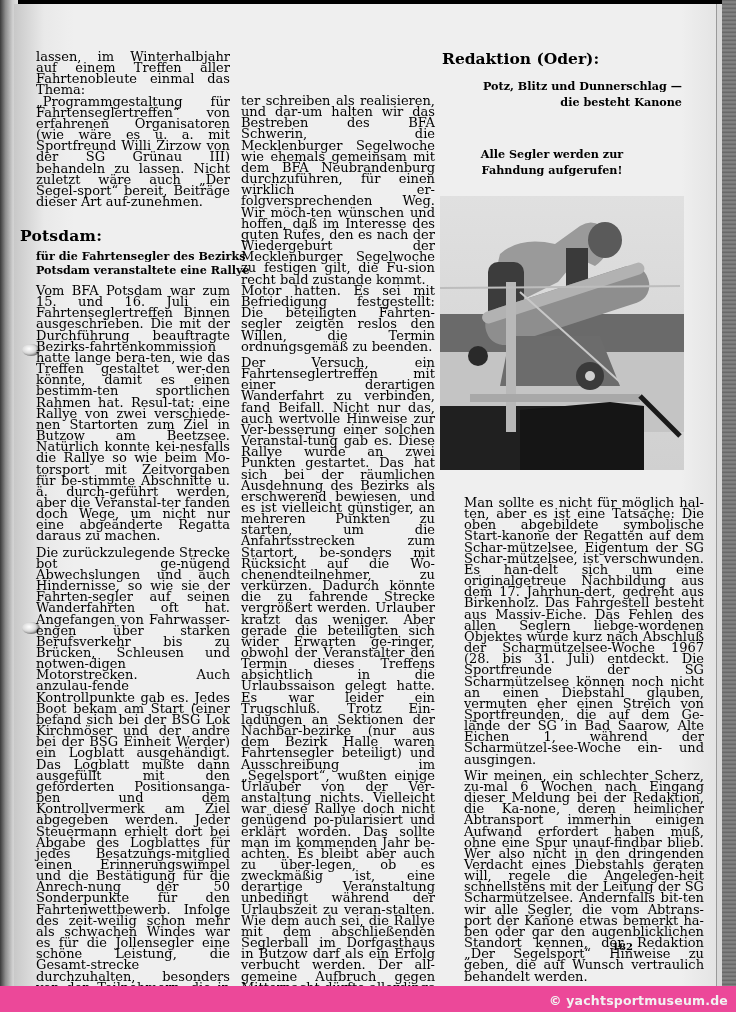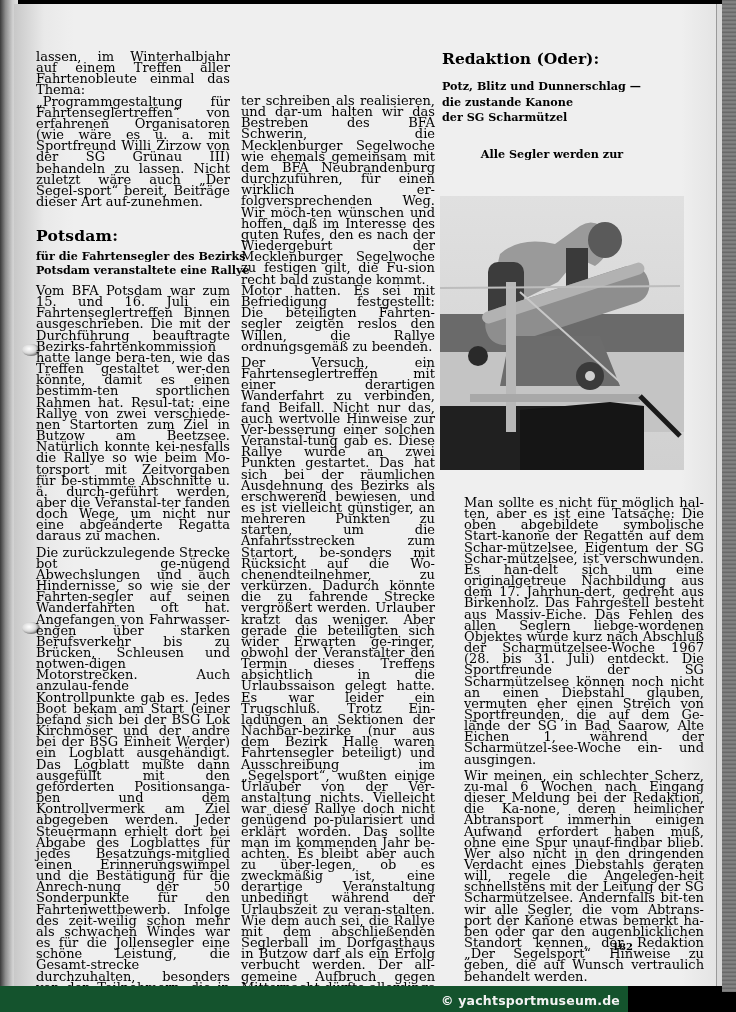--- a/index.html
+++ b/index.html
@@ -24,21 +24,21 @@
   }
   .edge-right {
     position: absolute; left: 716px; top: 4px; width: 6px; height: 982px;
     background: #d9d9d9; border-left: 1px solid #9a9a9a;
   }
   .cover-right {
     position: absolute; left: 722px; top: 0; width: 14px; height: 992px;
     background: repeating-linear-gradient(0deg, #6e6e6e 0px, #8a8a8a 2px, #5f5f5f 4px);
   }
   .bottom-dark {
-    position: absolute; left: 0; top: 986px; width: 628px; height: 26px; background: #14532d;
+    position: absolute; left: 0; top: 986px; width: 736px; height: 26px; background: #ec4899;
   }
   .watermark {
     position: absolute; right: 8px; bottom: 4px;
     font-family: "DejaVu Sans", sans-serif; font-size: 12.5px; font-weight: bold;
     color: #f2f2f2; letter-spacing: 0.2px;
   }
   .hole {
     position: absolute; width: 18px; height: 12px; border-radius: 50%;
     background: radial-gradient(ellipse at 40% 40%, #ffffff 0%, #d9d9d9 45%, #8a8a8a 100%);
     box-shadow: inset -2px -1px 2px rgba(0,0,0,0.35);
@@ -47,34 +47,34 @@
     position: absolute; font-size: 13px; line-height: 11.15px;
     text-align: justify; hyphens: manual;
   }
   .col p { margin: 0 0 5px 0; }
   .col1 { left: 36px; top: 51px; width: 194px; }
   .col2 { left: 241px; top: 51px; width: 194px; margin-top: 44px; }
   .col1b { left: 36px; top: 285px; width: 194px; }
   .col2b { left: 241px; top: 285px; width: 194px; }
   .col3b { left: 464px; top: 497px; width: 240px; }
   .section-title {
-    position: absolute; left: 36px; top: 226px;
+    position: absolute; left: 20px; top: 226px;
     font-size: 15.5px; font-weight: bold; letter-spacing: 0.2px;
   }
   .article-title {
     position: absolute; left: 36px; top: 249px; width: 360px;
     font-size: 11.2px; font-weight: bold; line-height: 14px;
   }
   .ff-title {
     position: absolute; left: 442px; top: 49px;
     font-size: 15.5px; font-weight: bold;
   }
   .ff-sub {
     position: absolute; left: 442px; top: 79px; width: 240px;
-    font-size: 11.2px; font-weight: bold; line-height: 15.5px;
+    font-size: 11.2px; font-weight: bold; line-height: 15.5px; text-align: right;
   }
   .ff-sub div { white-space: nowrap; }
   .ff-call {
     position: absolute; left: 453px; top: 147px; width: 198px;
     font-size: 11.2px; font-weight: bold; line-height: 15.5px; text-align: center;
   }
   .photo {
     position: absolute; left: 440px; top: 196px; width: 244px; height: 274px;
     overflow: hidden; background: #d8d8d8;
   }
@@ -105,32 +105,32 @@
   <div class="section-title">Potsdam:</div>
   <div class="article-title">
     <div>für die Fahrtensegler des Bezirks</div>
     <div>Potsdam veranstaltete eine Rallye</div>
   </div>
   <div class="col col1b">
     <p>Vom BFA Potsdam war zum 15. und 16. Juli ein Fahrtenseglertreffen Binnen ausgeschrieben. Die mit der Durchführung beauftragte Bezirks-fahrtenkommission hatte lange bera-ten, wie das Treffen gestaltet wer-den könnte, damit es einen bestimm-ten sportlichen Rahmen hat. Resul-tat: eine Rallye von zwei verschiede-nen Startorten zum Ziel in Butzow am Beetzsee. Natürlich konnte kei-nesfalls die Rallye so wie beim Mo-torsport mit Zeitvorgaben für be-stimmte Abschnitte u. ä. durch-geführt werden, aber die Veranstal-ter fanden doch Wege, um nicht nur eine abgeänderte Regatta daraus zu machen.</p>
     <p>Die zurückzulegende Strecke bot ge-nügend Abwechslungen und auch Hindernisse, so wie sie der Fahrten-segler auf seinen Wanderfahrten oft hat. Angefangen von Fahrwasser-engen über starken Berufsverkehr bis zu Brücken, Schleusen und notwen-digen Motorstrecken. Auch anzulau-fende Kontrollpunkte gab es. Jedes Boot bekam am Start (einer befand sich bei der BSG Lok Kirchmöser und der andre bei der BSG Einheit Werder) ein Logblatt ausgehändigt. Das Logblatt mußte dann ausgefüllt mit den geforderten Positionsanga-ben und dem Kontrollvermerk am Ziel abgegeben werden. Jeder Steuermann erhielt dort bei Abgabe des Logblattes für jedes Besatzungs-mitglied einen Erinnerungswimpel und die Bestätigung für die Anrech-nung der 50 Sonderpunkte für den Fahrtenwettbewerb. Infolge des zeit-weilig schon mehr als schwachen Windes war es für die Jollensegler eine schöne Leistung, die Gesamt-strecke durchzuhalten, besonders von den Teilnehmern, die in Werder ge-startet waren und eine Distanz von 45 km zu bewältigen hatten. Aner-kennenswert auch die Leistung der Piratenbesatzung (Jugend) aus Wer-der, die erst gegen 22 Uhr das Ziel er-reichten und die Strecke durch Bran-denburg paddelten, weil sie keinen</p>
   </div>
   <div class="col col2b">
-    <p>Motor hatten. Es sei mit Befriedigung festgestellt: Die beteiligten Fahrten-segler zeigten reslos den Willen, die Rallye ordnungsgemäß zu beenden.</p>
+    <p>Motor hatten. Es sei mit Befriedigung festgestellt: Die beteiligten Fahrten-segler zeigten reslos den Willen, die Termin ordnungsgemäß zu beenden.</p>
     <p style="margin-bottom:0"><span>Der Versuch, ein Fahrtenseglertreffen mit einer derartigen Wanderfahrt zu verbinden, fand Beifall. Nicht nur das, auch wertvolle Hinweise zur Ver-besserung einer solchen Veranstal-tung gab es. Diese Rallye wurde an zwei Punkten gestartet. Das hat sich bei der räumlichen Ausdehnung des Bezirks als erschwerend bewiesen, und es ist vielleicht günstiger, an mehreren Punkten zu starten, um die Anfahrtsstrecken zum Startort, be-sonders mit Rücksicht auf die Wo-chenendteilnehmer, zu verkürzen. Dadurch könnte die zu fahrende Strecke vergrößert werden. Urlauber kratzt das weniger. Aber gerade die beteiligten sich wider Erwarten ge-ringer, obwohl der Veranstalter den Termin dieses Treffens absichtlich in die Urlaubssaison gelegt hatte. Es war leider ein Trugschluß. Trotz Ein-ladungen an Sektionen der Nachbar-bezirke (nur aus dem Bezirk Halle waren Fahrtensegler beteiligt) und Ausschreibung im „Segelsport“, wußten einige Urlauber von der Ver-anstaltung nichts. Vielleicht war diese Rallye doch nicht genügend po-pularisiert und erklärt worden. Das sollte man im kommenden Jahr be-achten. Es bleibt aber auch zu über-legen, ob es zweckmäßig ist, eine derartige Veranstaltung unbedingt während der Urlaubszeit zu veran-stalten. Wie dem auch sei, die Rallye mit dem abschließenden Seglerball im Dorfgasthaus in Butzow darf als ein Erfolg verbucht werden. Der all-gemeine Aufbruch gegen Mitternacht dürfte allerdings in den mehr oder weniger ausgestandenen Strapazen seine Ursache gehabt haben. Die Schlafkojen zogen. Dafür gingen be-reits am frühen Sonntagmorgen wie-der die ersten Segel hoch, um die Heimfahrt oder die Urlaubsreise an-zutreten.</span> <span class="signature">R. Storbeck</span></p>
   </div>
 
   <div class="ff-title">Redaktion (Oder):</div>
   <div class="ff-sub">
     <div>Potz, Blitz und Dunnerschlag —</div>
-    <div>die zustande Kanone</div>
-    <div>der SG Scharmützel</div>
+    <div>die besteht Kanone</div>
   </div>
   <div class="ff-call">
     <div>Alle Segler werden zur</div>
+    <div>Fahndung aufgerufen!</div>
   </div>
 
   <div class="photo" title="Man mit symbolischer Startkanone auf einem Boot">
     <svg width="244" height="274" viewBox="0 0 244 274">
       <defs>
         <linearGradient id="sky" x1="0" y1="0" x2="0" y2="1">
           <stop offset="0" stop-color="#e0e0e0"></stop>
           <stop offset="1" stop-color="#d0d0d0"></stop>
         </linearGradient>
       </defs>

